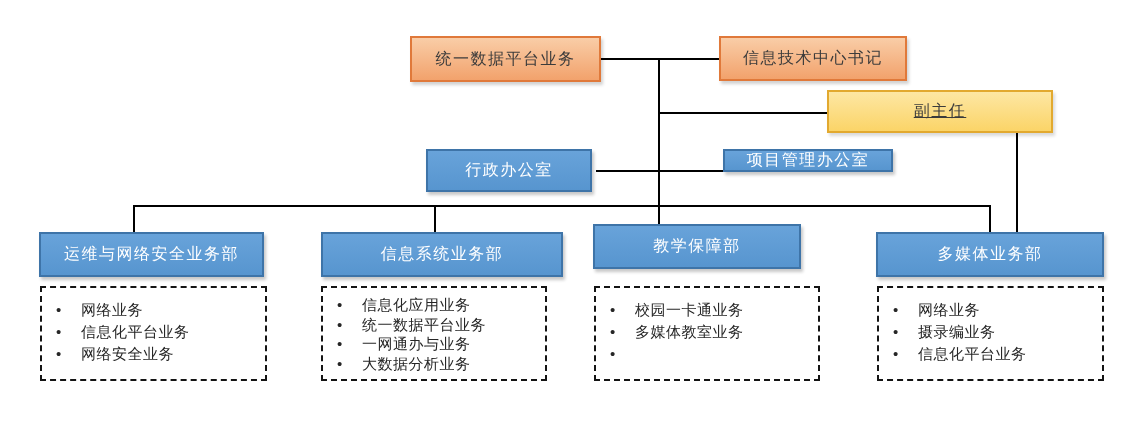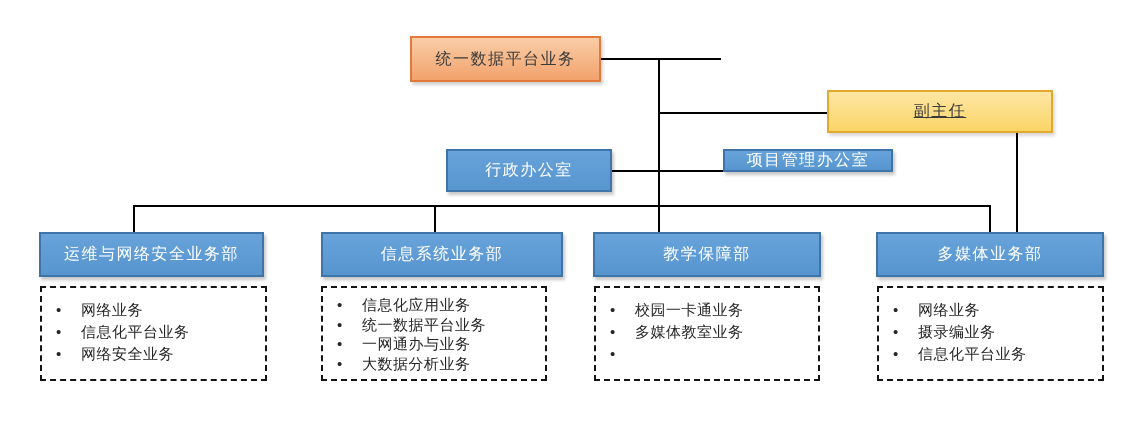--- a/index.html
+++ b/index.html
@@ -51,38 +51,41 @@
   <div class="line" style="left:596px;top:170px;width:129px;height:2px"></div>
   <div class="line" style="left:133px;top:205px;width:858px;height:2px"></div>
   <div class="line" style="left:133px;top:205px;width:2px;height:28px"></div>
   <div class="line" style="left:434px;top:205px;width:2px;height:28px"></div>
   <div class="line" style="left:989px;top:205px;width:2px;height:28px"></div>
   <div class="line" style="left:1016px;top:132px;width:2px;height:101px"></div>
 
   <div class="node leader" style="left:410px;top:36px;width:191px;height:46px">
     <span>统一数据平台业务</span>
   </div>
+  <div class="node leader" style="left:719px;top:36px;width:188px;height:45px">
+    <span>信息技术中心书记</span>
+  </div>
   <div class="node deputy" style="left:827px;top:90px;width:226px;height:43px">
     <span>副主任</span>
   </div>
 
-  <div class="node dept" style="left:446px;top:149px;width:166px;height:43px">
+  <div class="node dept" style="left:426px;top:149px;width:166px;height:43px">
     <span>行政办公室</span>
   </div>
   <div class="node dept" style="left:723px;top:149px;width:170px;height:23px">
     <span>项目管理办公室</span>
   </div>
 
   <div class="node dept" style="left:39px;top:232px;width:225px;height:45px">
     <span>运维与网络安全业务部</span>
   </div>
   <div class="node dept" style="left:321px;top:232px;width:242px;height:45px">
     <span>信息系统业务部</span>
   </div>
-  <div class="node dept" style="left:593px;top:232px;width:228px;height:45px">
+  <div class="node dept" style="left:593px;top:224px;width:208px;height:45px">
     <span>教学保障部</span>
   </div>
   <div class="node dept" style="left:876px;top:232px;width:228px;height:45px">
     <span>多媒体业务部</span>
   </div>
 
   <div class="dashed list-3" style="left:40px;top:286px;width:227px;height:95px">
     <ul>
       <li><span class="bullet">•</span><span>网络业务</span></li>
       <li><span class="bullet">•</span><span>信息化平台业务</span></li>

